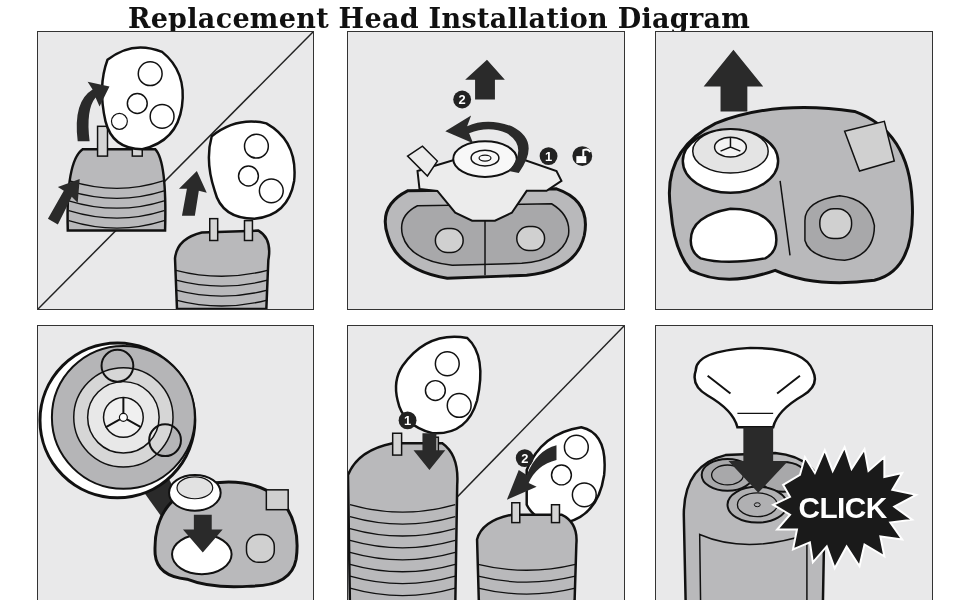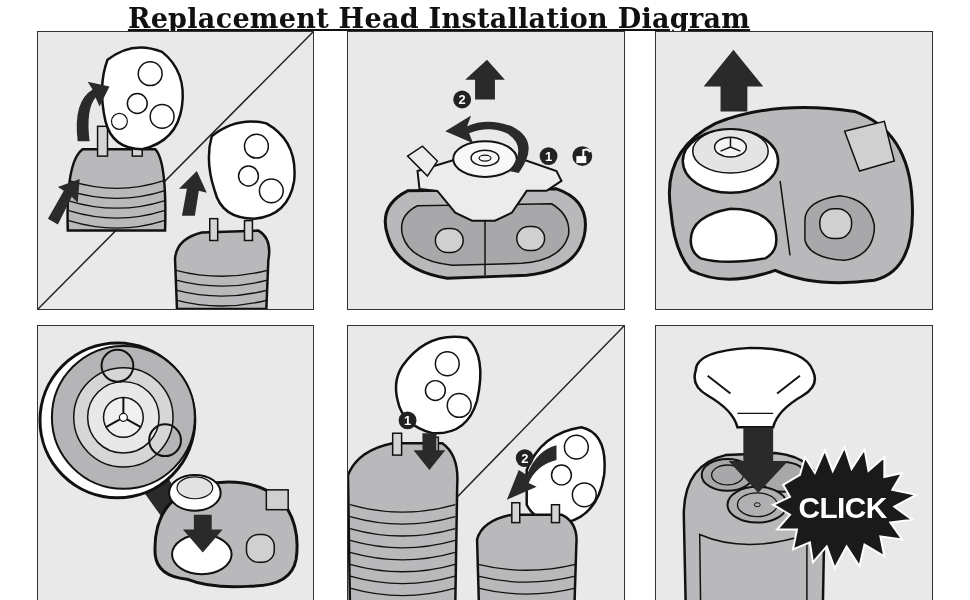--- a/index.html
+++ b/index.html
@@ -1,21 +1,21 @@
 <!DOCTYPE html>
 <html><head>
 <meta charset="utf-8">
 <style>
   html, body { margin:0; padding:0; background:#ffffff; }
   body { width:970px; height:600px; position:relative; overflow:hidden; font-family:"Liberation Sans", sans-serif; }
   .title {
     position:absolute; left:0; top:0; width:878px; text-align:center;
     font-family:"DejaVu Serif", "Liberation Serif", serif; font-weight:bold;
     font-size:27px; line-height:38px; letter-spacing:0.3px; color:#111;
-    text-decoration:underline; text-decoration-thickness:2px; text-underline-offset:1px;
+    text-decoration-thickness:2px; text-underline-offset:1px;
   }
   .panel {
     position:absolute; background:#e9e9ea; border:1.5px solid #333; box-sizing:border-box; overflow:hidden;
   }
   .panel svg { position:absolute; left:0; top:0; width:100%; height:100%; }
   #p1 { left:37px;  top:31px;  width:277px; height:279px; }
   #p2 { left:347px; top:31px;  width:278px; height:279px; }
   #p3 { left:655px; top:31px;  width:278px; height:279px; }
   #p4 { left:37px;  top:325px; width:277px; height:285px; }
   #p5 { left:347px; top:325px; width:278px; height:285px; }

